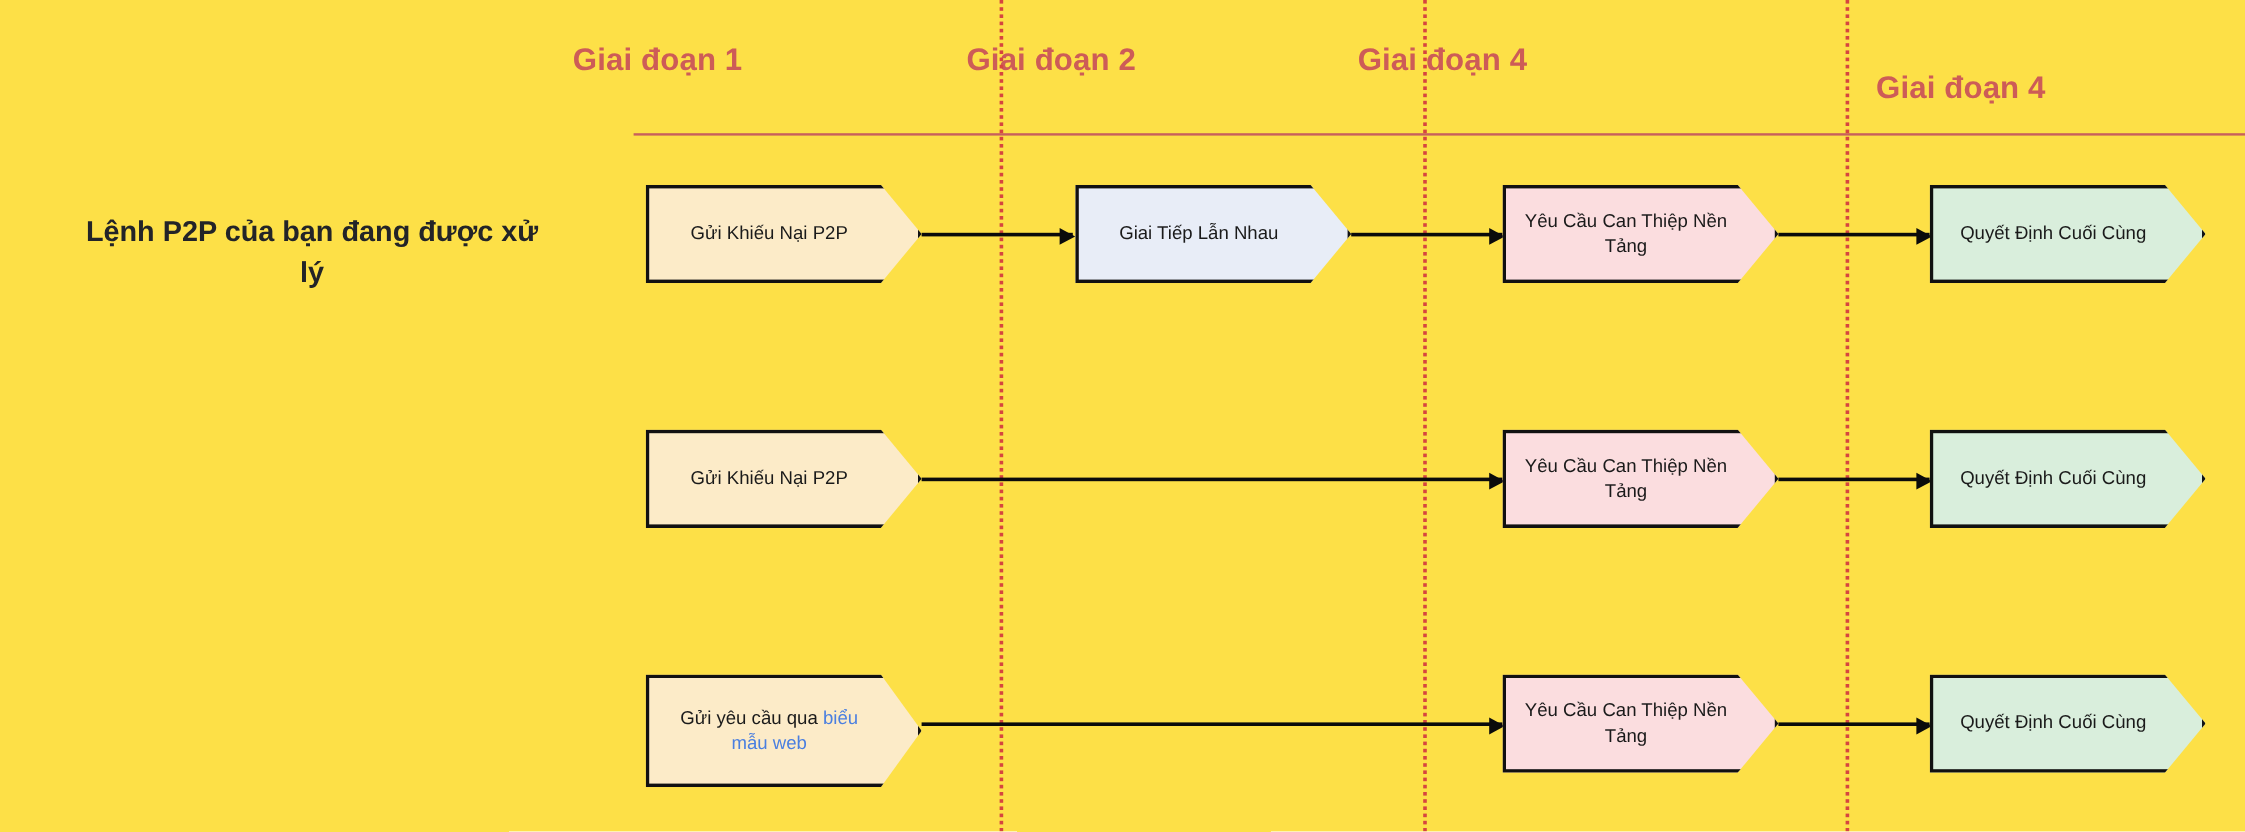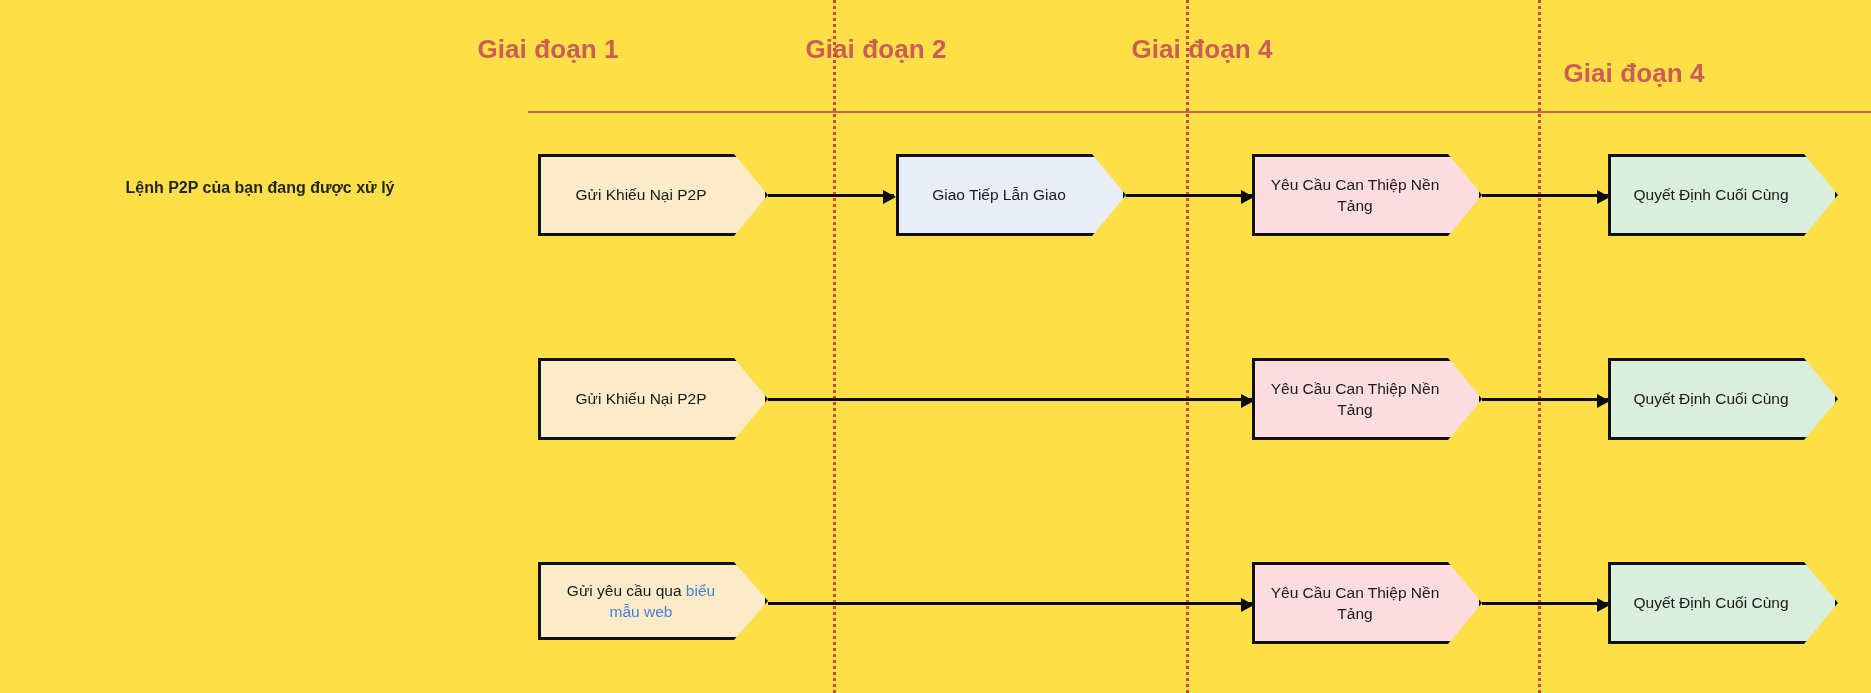--- a/index.html
+++ b/index.html
@@ -81,21 +81,21 @@
     width: 0;
     height: 0;
     border-left: 13px solid #0b0b0b;
     border-top: 7px solid transparent;
     border-bottom: 7px solid transparent;
   }
 
   
   .row-label {
     position: absolute;
-    font-size: 16px;
+    font-size: 24px;
     font-weight: bold;
     color: #232428;
     text-align: center;
     line-height: 1.42;
   }
 </style>
 </head>
 <body>
 
 <div id="canvas">
@@ -114,21 +114,21 @@
   <div class="row-label" style="left:70px;top:177px;width:380px;">
     <div>Lệnh P2P của bạn đang được xử lý</div>
   </div>
 
   <div class="node" style="left:538px;top:154px;width:230px;height:82px;background:#FCEBC8;">
     <span class="node-label">Gửi Khiếu Nại P2P</span>
   </div>
   <div class="connector" style="left:768px;top:194px;width:126px;"></div>
 
   <div class="node" style="left:896px;top:154px;width:230px;height:82px;background:#E8EDF7;">
-    <span class="node-label">Giao Tiếp Lẫn Giao</span>
+    <span class="node-label">Giai Tiếp Lẫn Nhau</span>
   </div>
   <div class="connector" style="left:1126px;top:194px;width:126px;"></div>
 
   <div class="node" style="left:1252px;top:154px;width:230px;height:82px;background:#FBDDDF;">
     <span class="node-label">Yêu Cầu Can Thiệp Nền Tảng</span>
   </div>
   <div class="connector" style="left:1482px;top:194px;width:126px;"></div>
 
   <div class="node" style="left:1608px;top:154px;width:230px;height:82px;background:#D9EEDC;">
     <span class="node-label">Quyết Định Cuối Cùng</span>
@@ -143,21 +143,21 @@
   <div class="node" style="left:1252px;top:358px;width:230px;height:82px;background:#FBDDDF;">
     <span class="node-label">Yêu Cầu Can Thiệp Nền Tảng</span>
   </div>
   <div class="connector" style="left:1482px;top:398px;width:126px;"></div>
 
   <div class="node" style="left:1608px;top:358px;width:230px;height:82px;background:#D9EEDC;">
     <span class="node-label">Quyết Định Cuối Cùng</span>
   </div>
 
 
-  <div class="node" style="left:538px;top:562px;width:230px;height:78px;background:#FCEBC8;">
+  <div class="node" style="left:538px;top:562px;width:230px;height:94px;background:#FCEBC8;">
     <span class="node-label"><span>Gửi yêu cầu qua </span><span class="node-link">biểu mẫu web</span></span>
   </div>
   <div class="connector" style="left:768px;top:602px;width:484px;"></div>
 
   <div class="node" style="left:1252px;top:562px;width:230px;height:82px;background:#FBDDDF;">
     <span class="node-label">Yêu Cầu Can Thiệp Nền Tảng</span>
   </div>
   <div class="connector" style="left:1482px;top:602px;width:126px;"></div>
 
   <div class="node" style="left:1608px;top:562px;width:230px;height:82px;background:#D9EEDC;">

